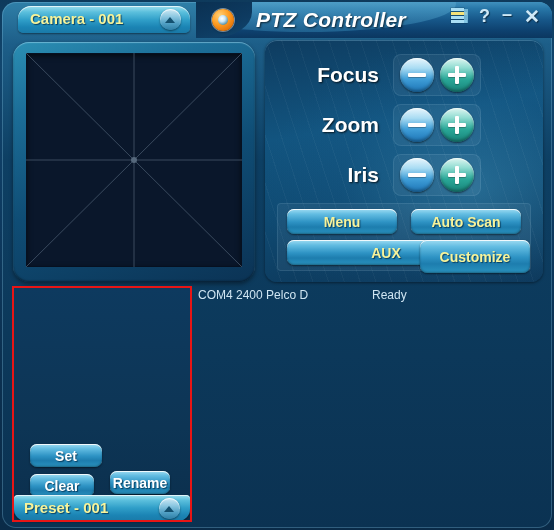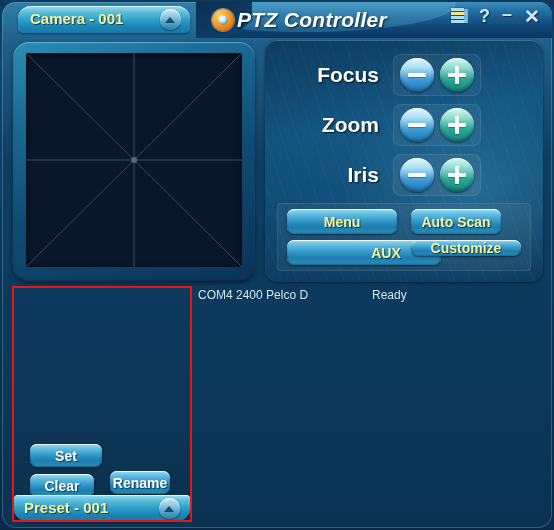--- a/index.html
+++ b/index.html
@@ -76,21 +76,21 @@
     content: "";
     position: absolute;
     left: 6px; top: 6px;
     width: 10px; height: 10px;
     border-radius: 50%;
     background: radial-gradient(circle at 40% 35%, #ffffff 0%, #cfe8f5 35%, #4f8fa8 75%, #2d5f75 100%);
   }
 
   .app-title {
     position: absolute;
-    left: 41px; top: 6px;
+    left: 60px; top: 6px;
     font-size: 21px;
     font-style: italic;
     font-weight: bold;
     color: #ffffff;
     letter-spacing: 0.3px;
     text-shadow: 1px 1px 2px rgba(0,0,0,0.65);
     white-space: nowrap;
   }
 
   .win-controls {
@@ -433,23 +433,23 @@
             </div>
           <div class="circ-btn plus">
               <span class="bar-h"></span>
               <span class="bar-v"></span>
             </div>
         </div>
       </div>
 
       <div class="action-box">
         <div class="glass-btn" style="left:10px;  top:6px;  width:110px; height:25px;">Menu</div>
-        <div class="glass-btn" style="left:134px; top:6px;  width:90px; height:25px;">Auto Scan</div>
+        <div class="glass-btn" style="left:134px; top:6px;  width:110px; height:25px;">Auto Scan</div>
         <div class="glass-btn" style="left:10px;  top:37px; width:110px; height:25px;padding-left:44px;">AUX</div>
-        <div class="glass-btn" style="left:134px; top:37px; width:110px; height:16px;">Customize</div>
+        <div class="glass-btn" style="left:143px; top:37px; width:110px; height:33px;">Customize</div>
       </div>
     </div>
 
     <div class="statusbar">
       <div class="status-left">COM4 2400 Pelco D</div>
       <div class="status-right">Ready</div>
     </div>
 
     <div class="preset-panel">
 

